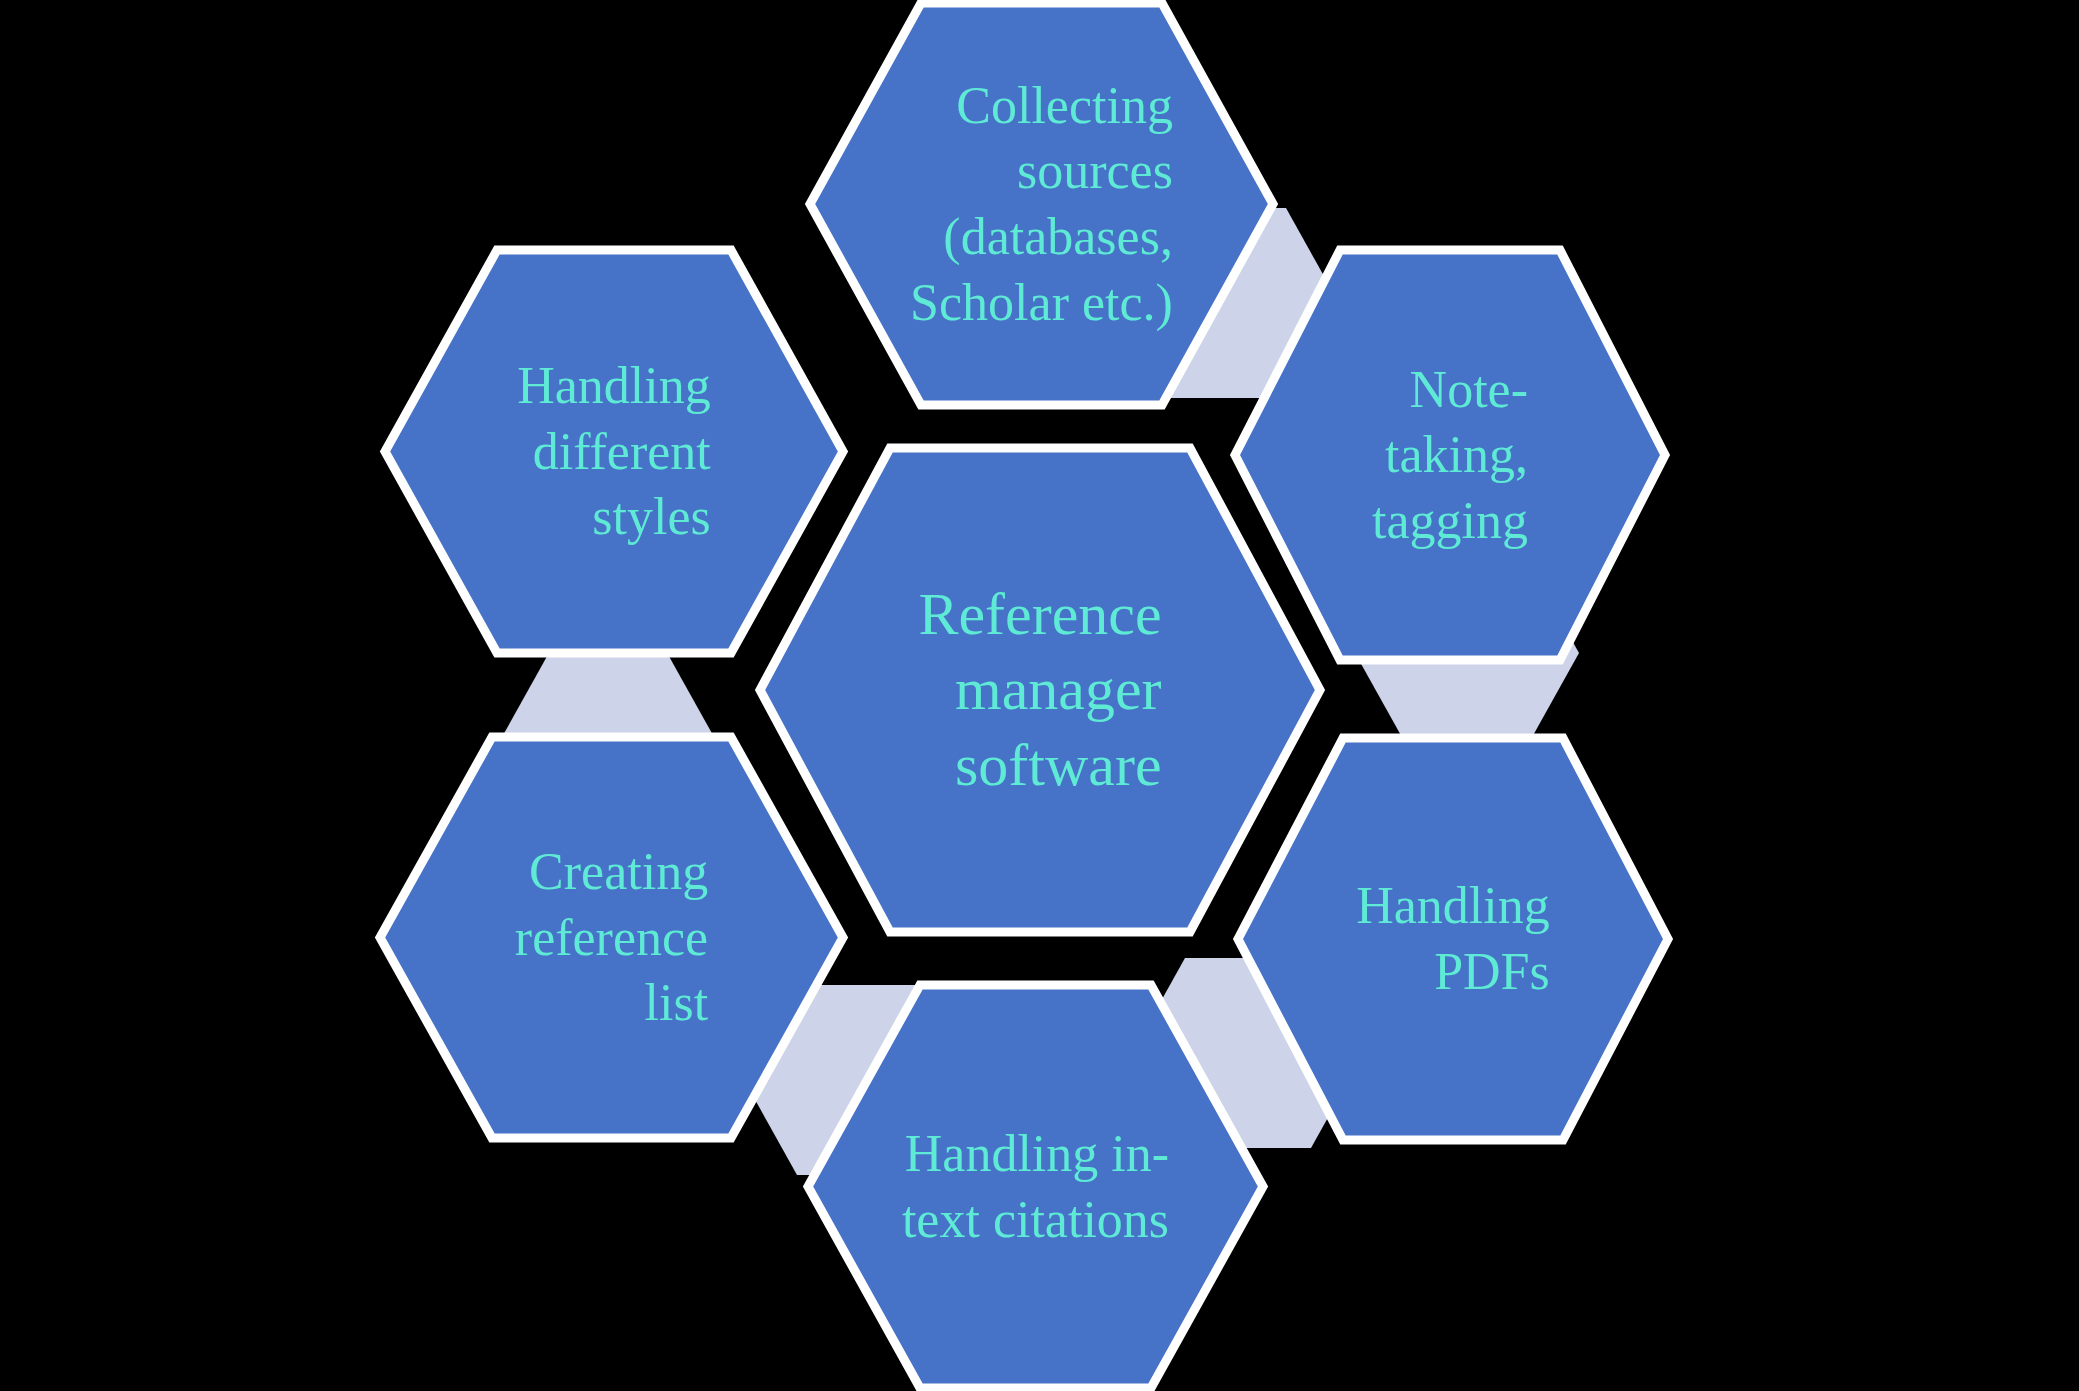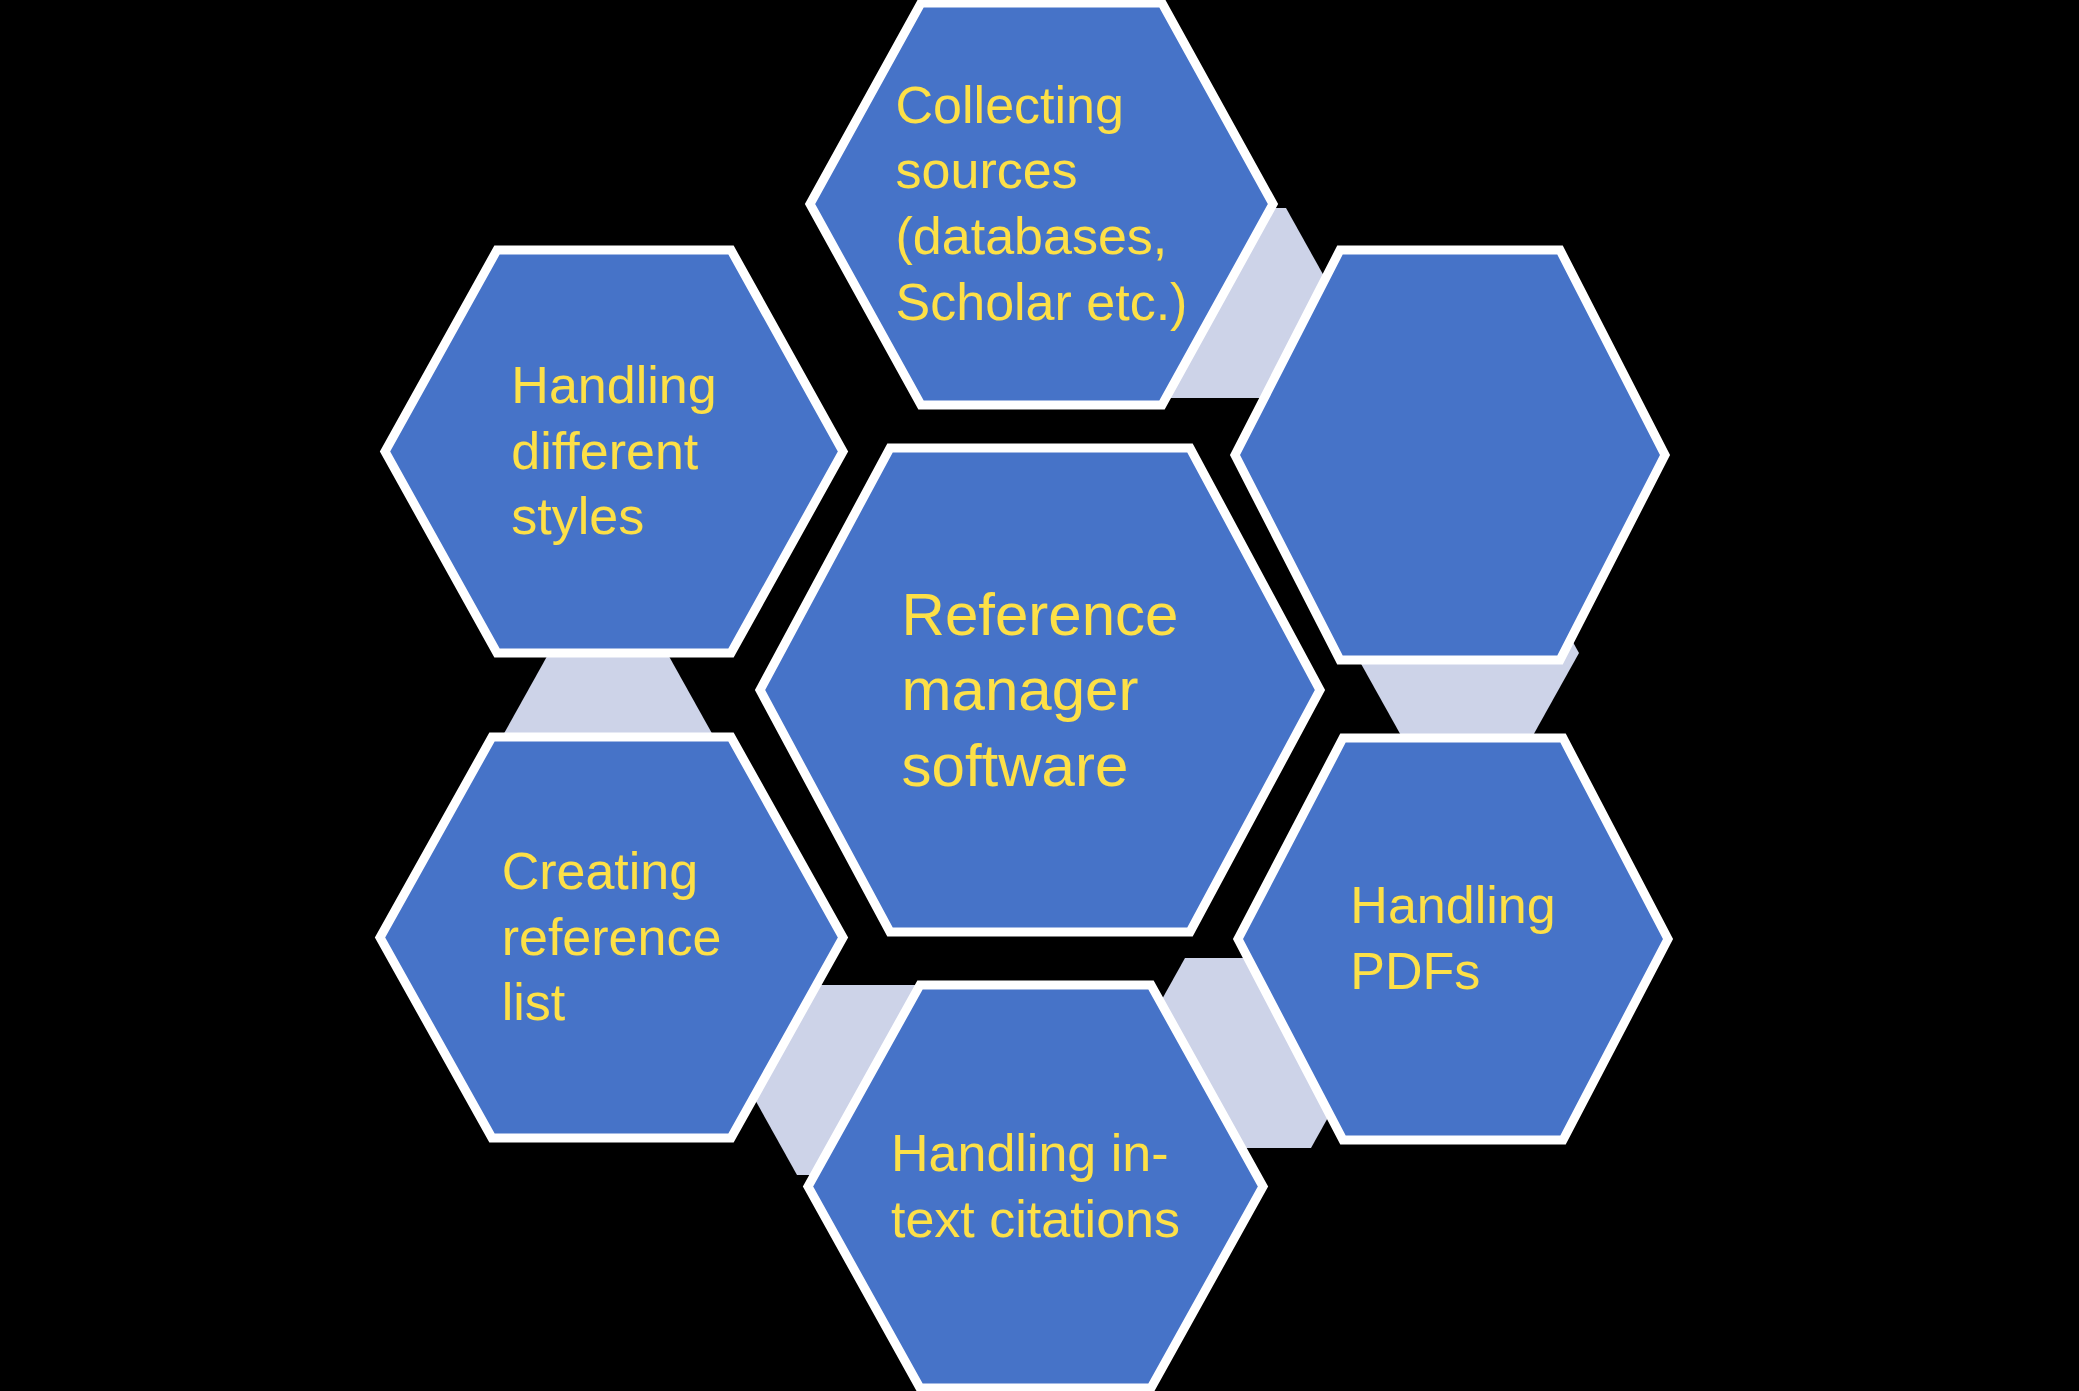--- a/index.html
+++ b/index.html
@@ -28,26 +28,27 @@
     stroke-linejoin: miter;
   }
   polygon.connector {
     stroke: none;
   }
   .label {
     position: absolute;
     display: flex;
     align-items: center;
     justify-content: center;
-    text-align: left;
-    color: #fde047;
+    text-align: right;
+    color: #5eead4;
     font-size: 52px;
     line-height: 1.26;
     white-space: pre-line;
     pointer-events: none;
+    font-family: Liberation Serif, serif;
   }
   .label--center {
     font-size: 60px;
   }
 </style>
 </head>
 <body>
 
 <div id="stage">
 
@@ -70,20 +71,23 @@
 
   <div class="label" style="left:810px; top:3px; width:463px; height:402px;">Collecting
 sources
 (databases,
 Scholar etc.)</div>
 
   <div class="label" style="left:385px; top:250px; width:458px; height:403px;">Handling
 different
 styles</div>
 
+  <div class="label" style="left:1235px; top:250px; width:430px; height:410px;">Note-
+taking,
+tagging</div>
 
   <div class="label label--center" style="left:760px; top:448px; width:560px; height:484px;">Reference
 manager
 software</div>
 
   <div class="label" style="left:380px; top:737px; width:463px; height:401px;">Creating
 reference
 list</div>
 
   <div class="label" style="left:1238px; top:738px; width:430px; height:402px;">Handling

